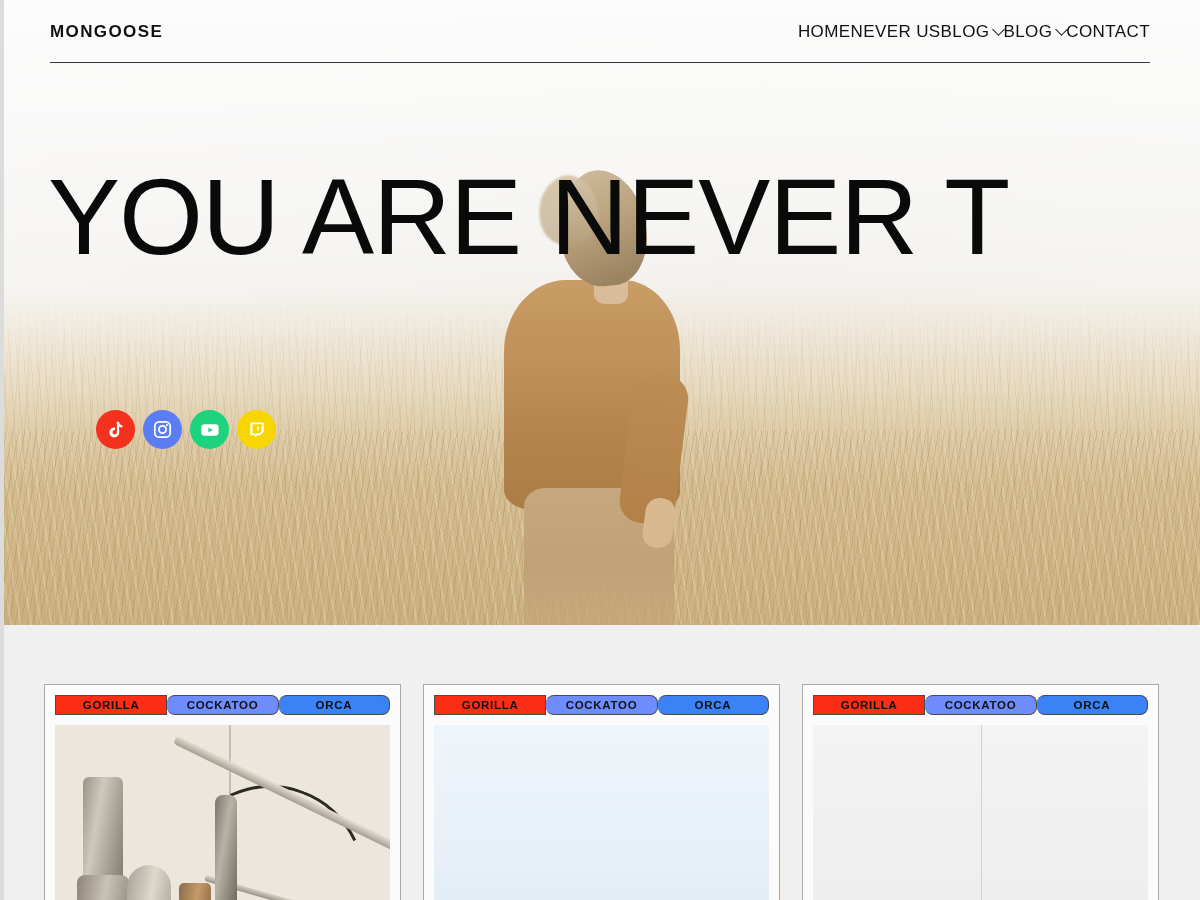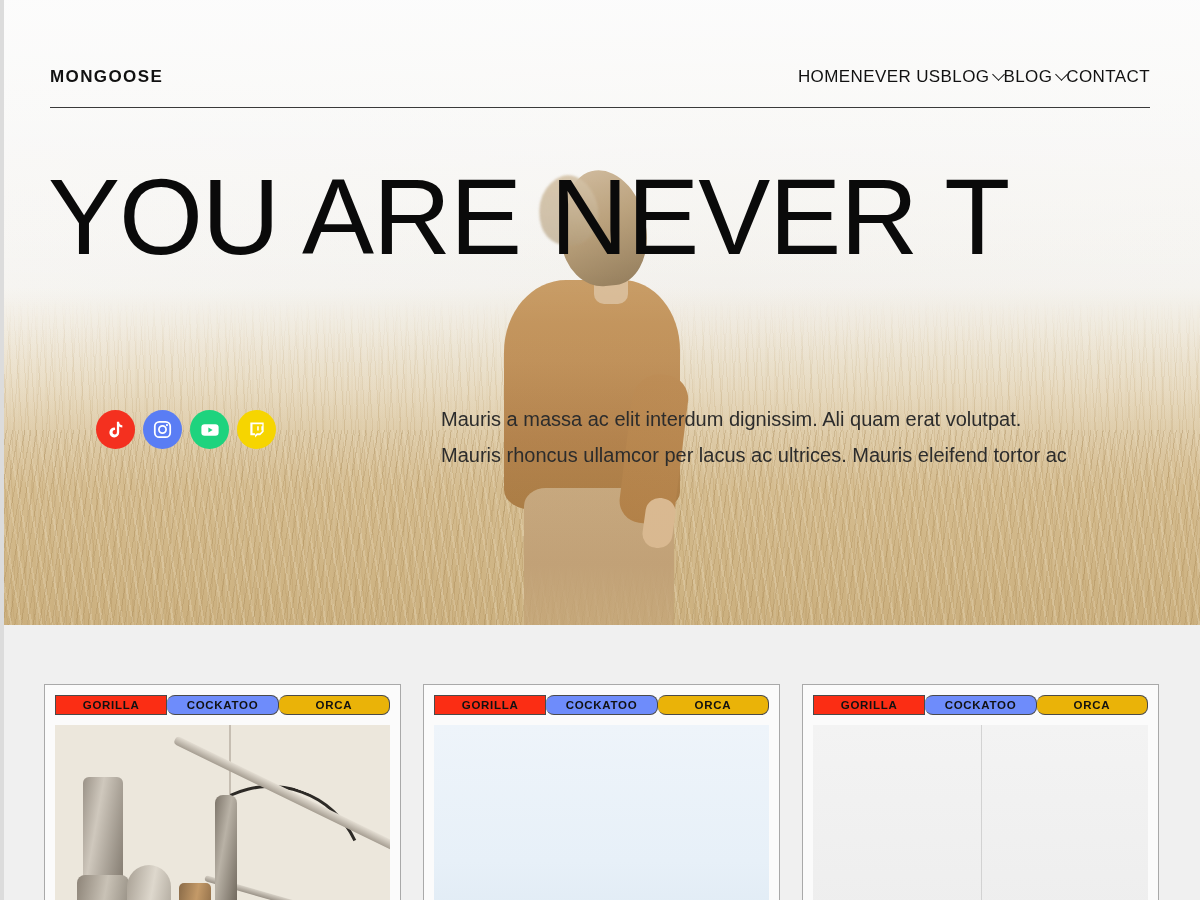--- a/index.html
+++ b/index.html
@@ -21,21 +21,20 @@
     background:#dcdcdc;
     z-index:40;
   }
 
   
   .site-header {
     position:absolute; left:0; top:0;
     width:1200px; height:64px;
     z-index:30;
     background:transparent;
-    margin-top:45px;
   }
   .header-inner {
     position:relative;
     width:1200px; height:64px;
     padding:0 50px;
     display:flex; align-items:center; justify-content:space-between;
   }
   .brand {
     font-size:17px;
     font-weight:700;
@@ -246,21 +245,21 @@
     display:flex; align-items:center; justify-content:center;
     font-size:11.5px;
     font-weight:700;
     letter-spacing:.7px;
     color:#111;
     cursor:pointer;
   }
   .tag + .tag { border-left:none;border-radius:8px; }
   .tag-gorilla  { background:#fb2d14; }
   .tag-cockatoo { background:#6e8cfb; }
-  .tag-orca     { background:#eab308; }
+  .tag-orca     { background:#3b82f6; }
 
   .thumb {
     width:100%; height:340px;
     overflow:hidden;
     position:relative;
   }
 
   
   .thumb-mics { background:#e8e3d8; }
   .pegboard {
@@ -374,21 +373,20 @@
         </svg>
       </a>
       <a class="soc soc-twitch" title="Twitch">
         <svg width="20" height="20" viewBox="0 0 24 24" aria-hidden="true">
           <path fill="#ffffff" d="M4 3h16v11.2l-4.2 4.2h-3.3L9.6 21v-2.6H4V3zm2.6 2.2v10.6h2.9v2.3l2.3-2.3h3.6l3-3V5.2H6.6zm5.6 2.2h1.9v5.1h-1.9V7.4zm5 0h1.9v5.1h-1.9V7.4z"></path>
         </svg>
       </a>
     </div>
 
 
-    <p class="hero-copy">Mauris a massa ac elit interdum dignissim. Ali quam erat volutpat. Mauris rhoncus ullamcor per lacus ac ultrices. Mauris eleifend tortor ac</p>
   </section>
 
   <header class="site-header">
     <div class="header-inner">
       <div class="brand">MONGOOSE</div>
       <nav class="nav">
         <div class="nav-item">
           <span>HOME</span>
         </div>
         <div class="nav-item">

